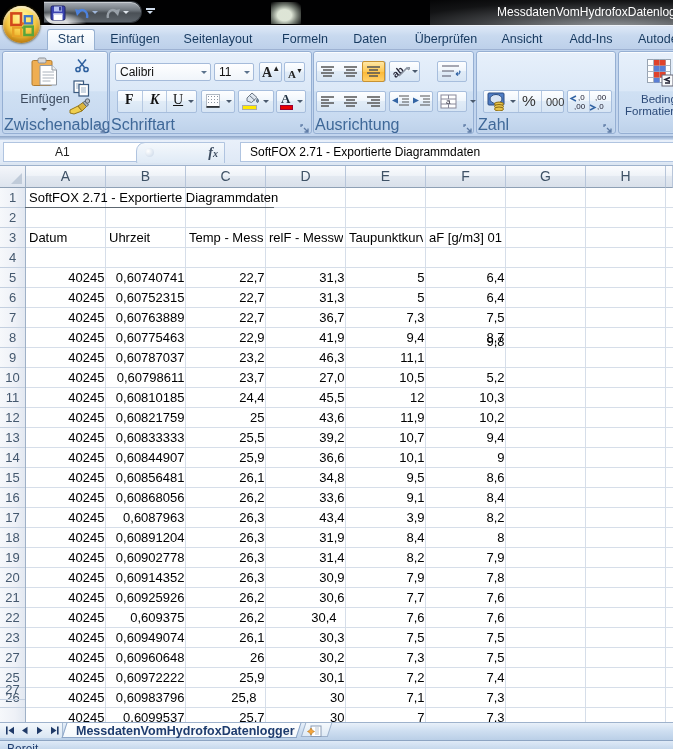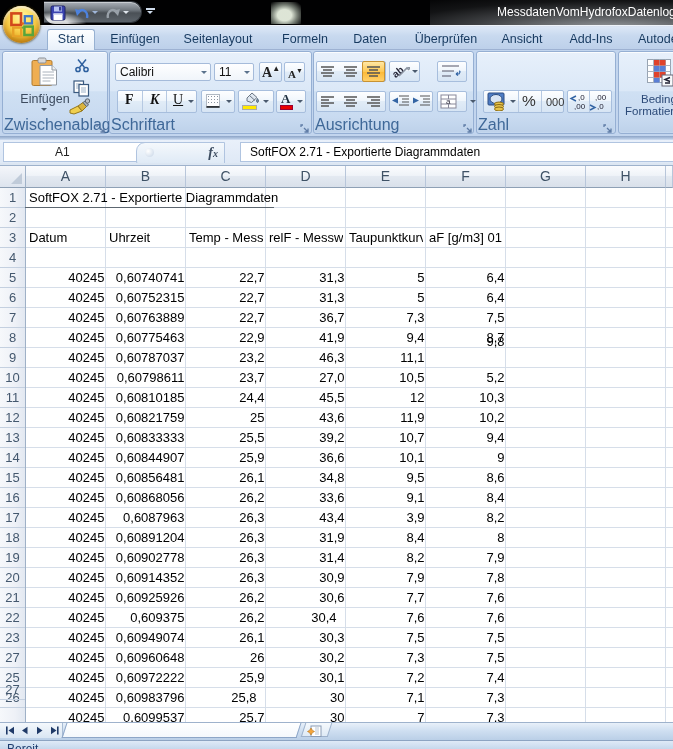--- a/index.html
+++ b/index.html
@@ -543,20 +543,21 @@
     <g fill="#1f3a68">
       <rect x="1" y="0.5" width="1.6" height="8"></rect>
         <path d="M3.5 4.5 L9 0.8 L9 8.2z"></path>
       <path d="M17 4.5 L22.5 0.8 L22.5 8.2z"></path>
       <path d="M37.5 4.5 L32 0.8 L32 8.2z"></path>
       <path d="M51.5 4.5 L46 0.8 L46 8.2z"></path>
         <rect x="52" y="0.5" width="1.6" height="8"></rect>
     </g>
   </svg>
   <div id="sheettab"></div>
+  <div id="sheettabtxt">MessdatenVomHydrofoxDatenlogger</div>
   <div id="instab"></div>
   <svg class="abs" style="left:307px;top:725px" width="16" height="12" viewBox="0 0 16 12">
     <rect x="4" y="1" width="10" height="10.5" fill="#fff" stroke="#8a9cb5"></rect>
     <path d="M8 3 h4 M8 5 h4 M8 7 h4 M8 9 h4" stroke="#b8c4d2" stroke-width="1"></path>
     <path d="M4 6 L5.3 3.8 L7.5 2.5 L5.3 1.2 L4 -1 L2.7 1.2 L0.5 2.5 L2.7 3.8z" fill="#f4a43a" stroke="#b5741a" stroke-width="0.6" transform="translate(0,4)"></path>
   </svg>
   <div id="statusbar"></div>
   <div id="bereit">Bereit</div>
 
 </div>

